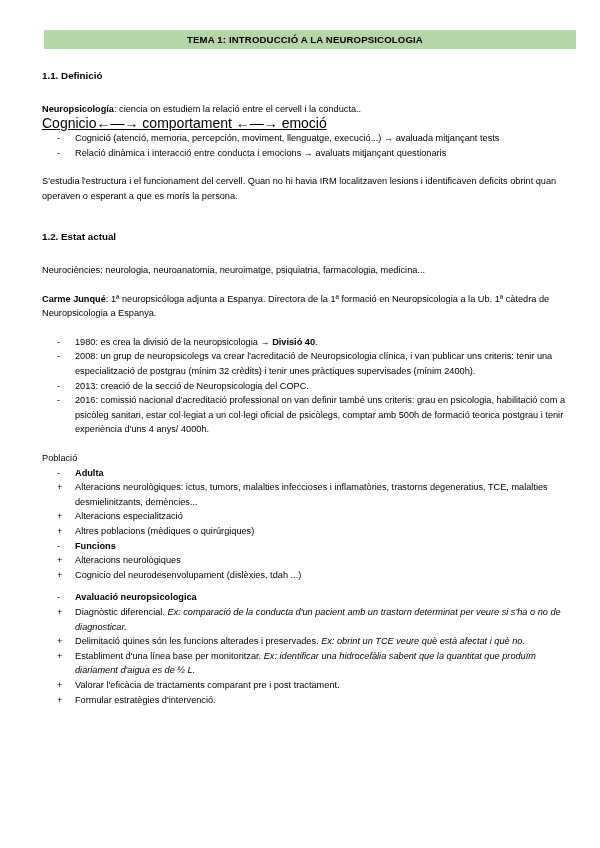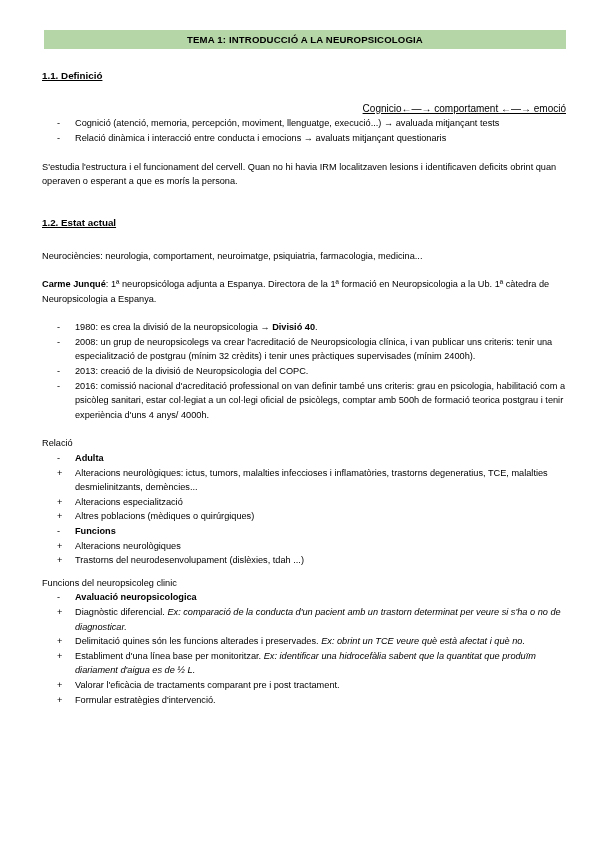--- a/index.html
+++ b/index.html
@@ -31,51 +31,50 @@
 
   
   .banner {
     background: #b5d6a7;
     width: 522px;
     margin-left: 2px;
     text-align: center;
     font-weight: bold;
     font-size: 9.6px;
     letter-spacing: 0.15px;
-    padding: 4px 0 4px 0;
+    padding: 4px 10px 4px 0;
     line-height: 1.15;
   }
 
   
   .sec-head {
     font-weight: bold;
     font-size: 9.8px;
-    text-decoration: underline;
     margin-top: 21px;
     line-height: 1.2;
   }
   .sec-head.tight { margin-top: 28px; }
 
   
   p.para {
     font-size: 9.2px;
     line-height: 14.6px;
     margin: 0;
   }
   .gap-lg { height: 20px; }
   .gap-md { height: 14px; }
   .gap-sm { height: 8px; }
 
   .b { font-weight: bold; }
   .u { }
   .i { font-style: italic; }
 
   .centerline {
-    text-align: right;
-    font-size: 10px;
+    text-align: left;
+    font-size: 14px;
     line-height: 14.6px;
     margin: 0;
   }
   .centerline .u { text-decoration: underline; }
 
   
   ul.lvl {
     list-style: none;
     margin: 0;
     padding: 0;
@@ -117,70 +116,71 @@
 <body>
 
 <div class="page">
   <div class="content">
 
     <div class="banner">TEMA 1: INTRODUCCIÓ A LA NEUROPSICOLOGIA</div>
 
     <div class="sec-head">1.1. Definició</div>
     <div class="gap-lg"></div>
 
+    <p class="para"><span class="b">Neuropsicología</span><span>: ciencia on estudiem la relació entre el cervell i la conducta..</span></p>
 
     <p class="centerline"><span class="u">Cognicio←—→ comportament ←—→ emoció</span></p>
 
     <ul class="lvl l1">
       <li>
           <span class="mk">-</span>
           <span class="li-body">Cognició (atenció, memoria, percepción, moviment, llenguatge, execució...) → avaluada mitjançant tests</span>
         </li>
       <li>
           <span class="mk">-</span>
           <span class="li-body">Relació dinàmica i interacció entre conducta i emocions → avaluats mitjançant questionaris</span>
         </li>
     </ul>
 
     <div class="gap-md"></div>
     <p class="para">S'estudia l'estructura i el funcionament del cervell. Quan no hi havia IRM localitzaven lesions i identificaven deficits obrint quan operaven o esperant a que es morís la persona.</p>
 
     <div class="sec-head tight">1.2. Estat actual</div>
     <div class="gap-lg"></div>
 
-    <p class="para">Neurociències: neurologia, comportament, neuroimatge, psiquiatria, farmacologia, medicina...</p>
+    <p class="para">Neurociències: neurologia, neuroanatomia, neuroimatge, psiquiatria, farmacologia, medicina...</p>
 
     <div class="gap-md"></div>
 
     <p class="para"><span class="b">Carme Junqué</span><span>: 1ª neuropsicóloga adjunta a Espanya. Directora de la 1ª formació en Neuropsicologia a la Ub. 1ª càtedra de Neuropsicologia a Espanya.</span></p>
 
     <div class="gap-md"></div>
 
     <ul class="lvl l1">
       <li>
           <span class="mk">-</span>
           <span class="li-body"><span class="u">1980</span><span>: es crea la divisió de la neuropsicologia → </span><span class="b">Divisió 40</span><span>.</span></span>
         </li>
       <li>
           <span class="mk">-</span>
           <span class="li-body"><span class="u">2008</span><span>: un grup de neuropsicolegs va crear l'acreditació de Neuropsicologia clínica, i van publicar uns criteris: tenir una especialització de postgrau (mínim 32 crèdits) i tenir unes pràctiques supervisades (mínim 2400h).</span></span>
         </li>
       <li>
           <span class="mk">-</span>
-          <span class="li-body"><span class="u">2013</span><span>: creació de la divisió de Neuropsicologia del COPC.</span></span>
+          <span class="li-body"><span class="u">2013</span><span>: creació de la secció de Neuropsicologia del COPC.</span></span>
         </li>
       <li>
           <span class="mk">-</span>
           <span class="li-body"><span class="u">2016</span><span>: comissió nacional d'acreditació professional on van definir també uns criteris: grau en psicologia, habilitació com a psicòleg sanitari, estar col·legiat a un col·legi oficial de psicòlegs, comptar amb 500h de formació teorica postgrau i tenir experiència d'uns 4 anys/ 4000h.</span></span>
         </li>
     </ul>
 
     <div class="gap-md"></div>
 
-    <p class="para"><span class="u">Relació</span></p>
+    <p class="para"><span class="u">Població</span></p>
 
     <ul class="lvl l1">
       <li>
           <span class="mk">-</span>
           <span class="li-body b">Adulta</span>
         </li>
     </ul>
     <ul class="lvl l2">
       <li>
           <span class="mk">+</span>
@@ -202,27 +202,26 @@
           <span class="li-body b">Funcions</span>
         </li>
     </ul>
     <ul class="lvl l2">
       <li>
           <span class="mk">+</span>
           <span class="li-body"><span class="u">Alteracions neurològiques</span><span></span></span>
         </li>
       <li>
           <span class="mk">+</span>
-          <span class="li-body"><span class="u">Trastorns del neurodesenvolupament</span><span> (dislèxies, tdah ...)</span></span>
+          <span class="li-body"><span class="u">Cognicio del neurodesenvolupament</span><span> (dislèxies, tdah ...)</span></span>
         </li>
     </ul>
 
     <div class="gap-sm"></div>
 
-    <p class="para">Funcions del neuropsicoleg clinic</p>
 
     <ul class="lvl l1">
       <li>
           <span class="mk">-</span>
           <span class="li-body b">Avaluació neuropsicologica</span>
         </li>
     </ul>
     <ul class="lvl l2">
       <li>
           <span class="mk">+</span>

